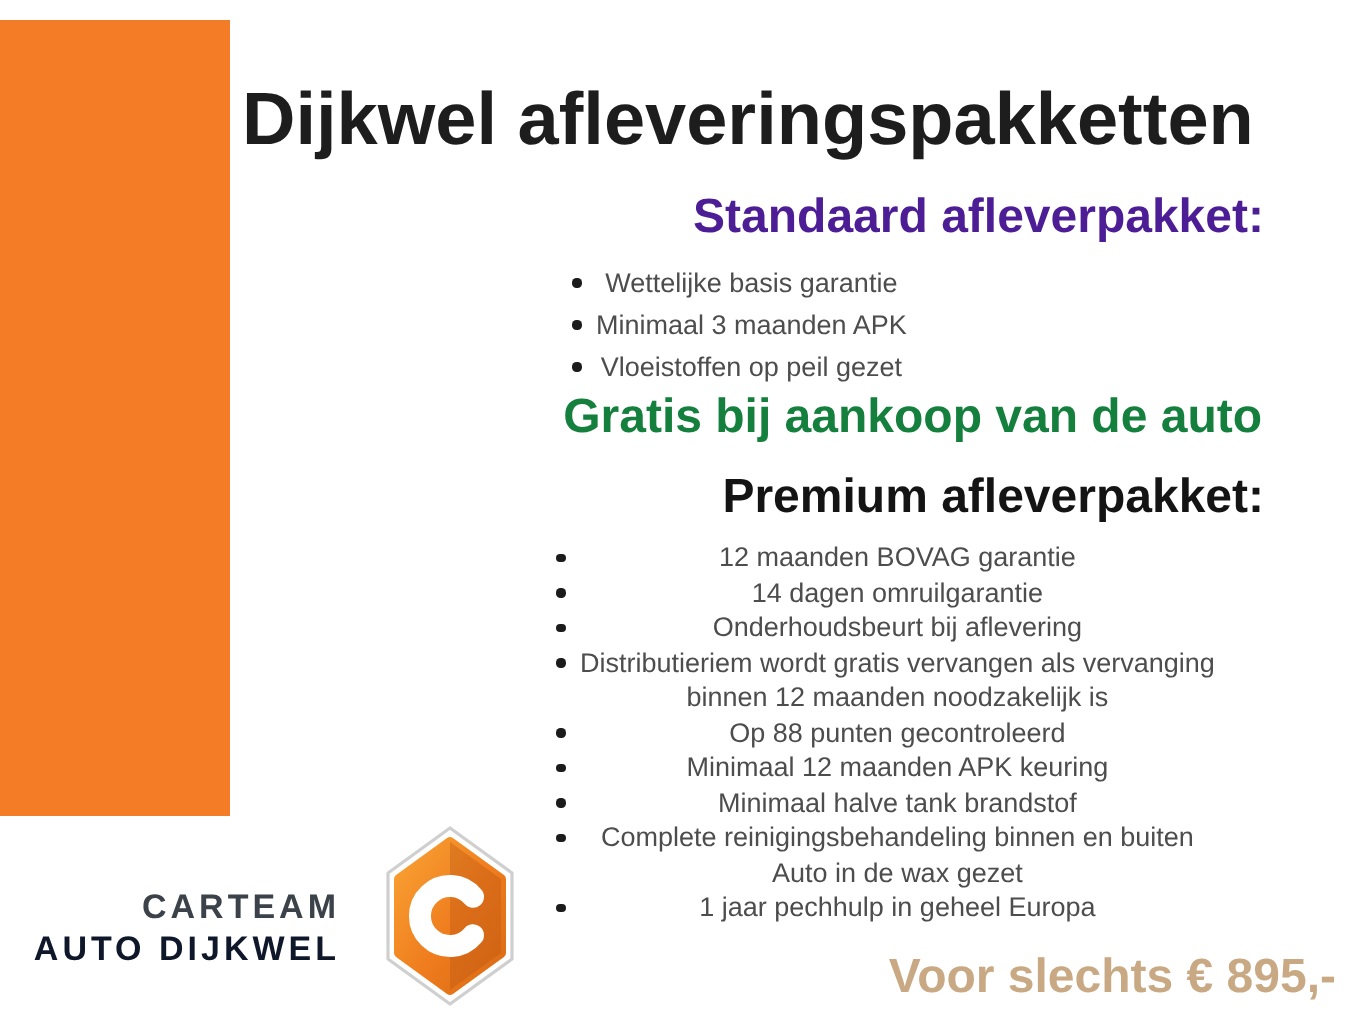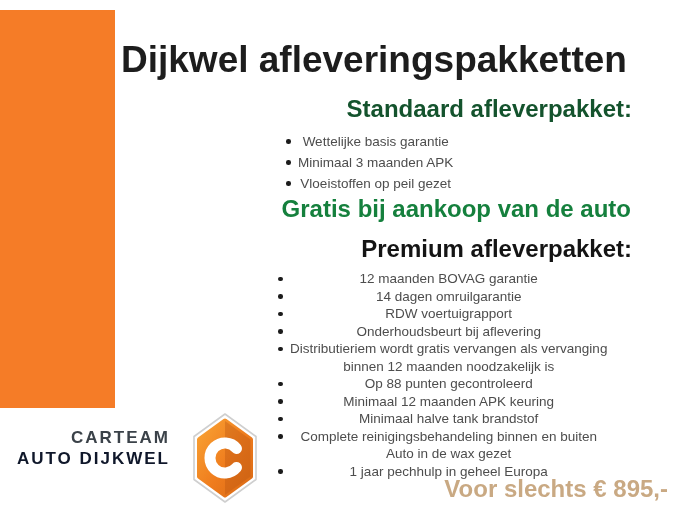--- a/index.html
+++ b/index.html
@@ -14,39 +14,39 @@
   .main-title {
     position:absolute; left:121px; top:41px; margin:0;
     font-size:37px; line-height:37px; font-weight:bold; color:#1d1d1d;
     white-space:nowrap;
     text-align:right;
   }
   .h-right {
     position:absolute; text-align:right; font-weight:bold;
     font-size:24px; line-height:24px; white-space:nowrap;
   }
-  .standard-heading { left:230px; width:402px; top:97px; color:#14532d;text-align:right; }
+  .standard-heading { left:230px; width:402px; top:97px; color:#4c1d95;text-align:right; }
   .promo-line      { left:230px; width:401px; top:197px; color:#15803d; }
   .premium-heading { left:230px; width:402px; top:237px; color:#141414; }
   .price-line      { left:318px; width:350px; top:477px; color:#C9A983; }
   ul.pkg-list {
     list-style:none; margin:0; padding:0; position:absolute;
     color:#4d4d4d; font-size:13.5px;text-align:center;
   }
   ul.pkg-list li { position:relative; padding-left:12px; white-space:pre-line; }
   ul.pkg-list li::before {
     content:""; position:absolute; left:0; width:4.5px; height:4.5px;
     border-radius:50%; background:#1b1b1b;
   }
   .standard-list { left:286px; top:131px; line-height:21px; }
   .standard-list li::before { top:8px; }
   .premium-list { left:278px; top:270px; line-height:17.5px; }
   .premium-list li::before { top:6.5px; }
   .brand-block {
-    position:absolute; left:0; width:170px; top:427px;
+    position:absolute; left:0; width:170px; top:443px;
     text-align:right; line-height:21px; font-weight:bold; font-size:17px;
   }
   .brand-line1 { color:#3b4249; letter-spacing:2px; white-space:nowrap; }
   .brand-line2 { color:#0f172a; letter-spacing:2px; white-space:nowrap; }
   .hex-logo { position:absolute; left:191px; top:412px; }
 </style>
 </head>
 <body>
 
 <div class="canvas">
@@ -63,21 +63,20 @@
       <li>Vloeistoffen op peil gezet</li>
     </ul>
 
   <div class="h-right promo-line">Gratis bij aankoop van de auto</div>
 
   <div class="h-right premium-heading">Premium afleverpakket:</div>
 
   <ul class="pkg-list premium-list">
       <li>12 maanden BOVAG garantie</li>
       <li>14 dagen omruilgarantie</li>
-      <li>RDW voertuigrapport</li>
       <li>Onderhoudsbeurt bij aflevering</li>
       <li>Distributieriem wordt gratis vervangen als vervanging
 binnen 12 maanden noodzakelijk is</li>
       <li>Op 88 punten gecontroleerd</li>
       <li>Minimaal 12 maanden APK keuring</li>
       <li>Minimaal halve tank brandstof</li>
       <li>Complete reinigingsbehandeling binnen en buiten
 Auto in de wax gezet</li>
       <li>1 jaar pechhulp in geheel Europa</li>
     </ul>

